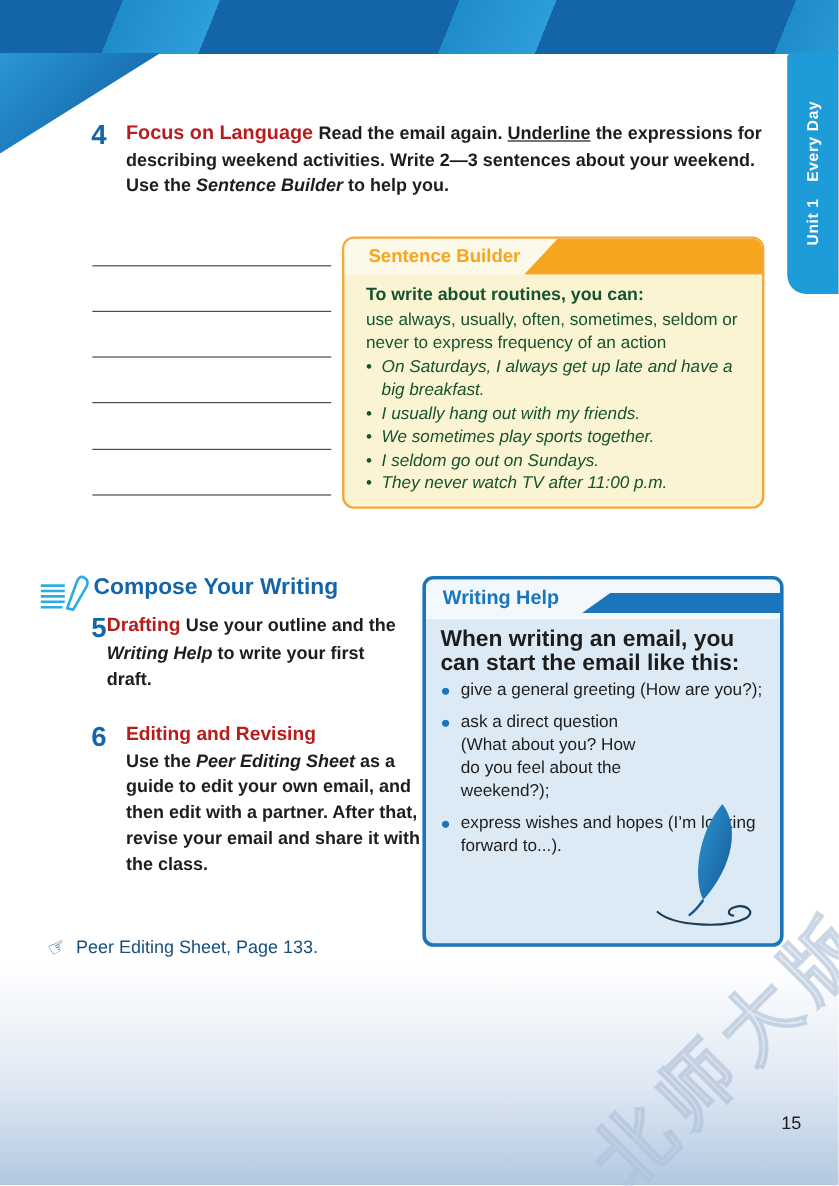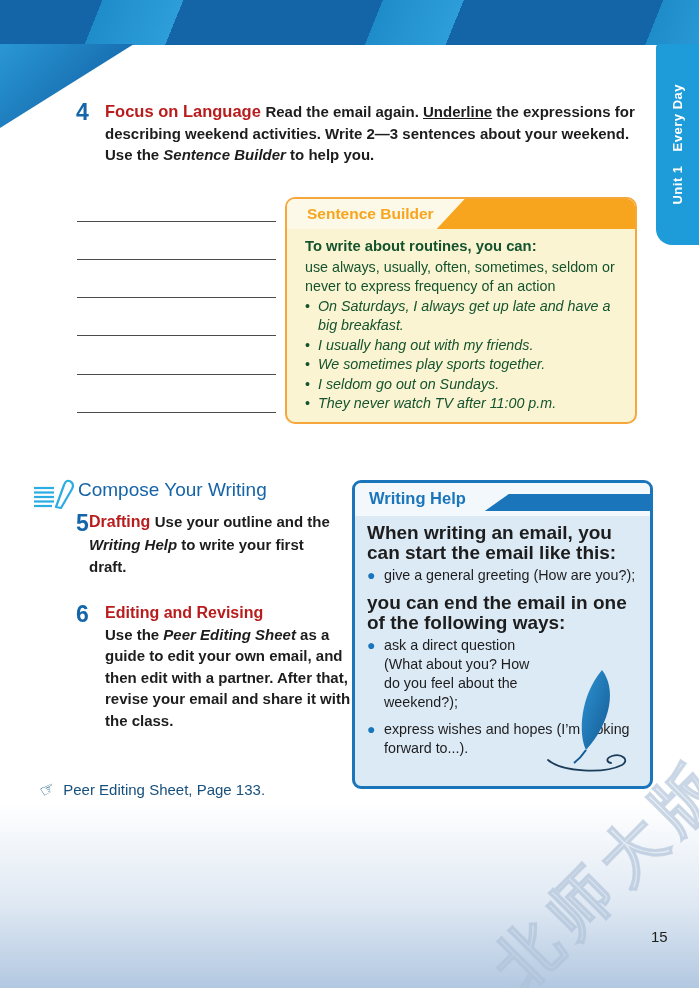--- a/index.html
+++ b/index.html
@@ -45,21 +45,21 @@
     clip-path:polygon(28px 0,100% 0,100% 100%,0 100%); }
   .sb-body { padding:8px 12px 0 18px; font-size:14.3px; line-height:19.5px; color:#14532d; }
   .sb-intro { font-weight:bold; font-size:14.8px; margin-bottom:1px; }
   .it { }
   .sb-ex { display:flex; }
   .sb-ex .dot { width:13px; flex:0 0 13px; }
   .sb-ex .txt { font-style:italic; }
 
   
   .compose-icon { position:absolute; left:32px; top:476px; }
-  .compose-head { position:absolute; left:78px; top:479px; font-size:19px; font-weight:normal; color:#1564a8; }
+  .compose-head { position:absolute; left:78px; top:479px; font-size:19px; font-weight:bold; color:#1564a8; }
 
   
   .s5-num { left:76px; top:510px; }
   .s5-text { position:absolute; left:89px; top:511px; width:243px;
     font-size:15px; font-weight:bold; line-height:22.5px; color:#1d1d1d; }
   .s5-text .head-cyan, .s6-text .head-cyan { font-size:16px; }
   .s6-num { left:76px; top:601px; }
   .s6-text { position:absolute; left:105px; top:602px; width:248px;
     font-size:15px; font-weight:bold; line-height:21.5px; color:#1d1d1d; }
   .s6-head { display:block; }
@@ -185,21 +185,20 @@
     <div class="wh-head">
       <div class="wh-band"></div>
       <div class="wh-title">Writing Help</div>
     </div>
     <div class="wh-body">
       <div class="wh-bold">When writing an email, you can start the email like this:</div>
       <div class="wh-bullet">
         <span class="bdot">●</span>
         <span class="btxt"><span>give a general greeting (</span><span class="it">How are you?</span><span>);</span></span>
       </div>
-      <div class="wh-bold">you can end the email in one of the following ways:</div>
       <div class="wh-bullet narrow">
         <span class="bdot">●</span>
         <span class="btxt"><span>ask a direct question (</span><span class="it">What about you? How do you feel about the weekend?</span><span>);</span></span>
       </div>
       <div class="wh-bullet">
         <span class="bdot">●</span>
         <span class="btxt"><span>express wishes and hopes (</span><span class="it">I’m looking forward to...</span><span>).</span></span>
       </div>
       <div class="feather">
         <svg width="110" height="112" viewBox="0 0 110 112">

